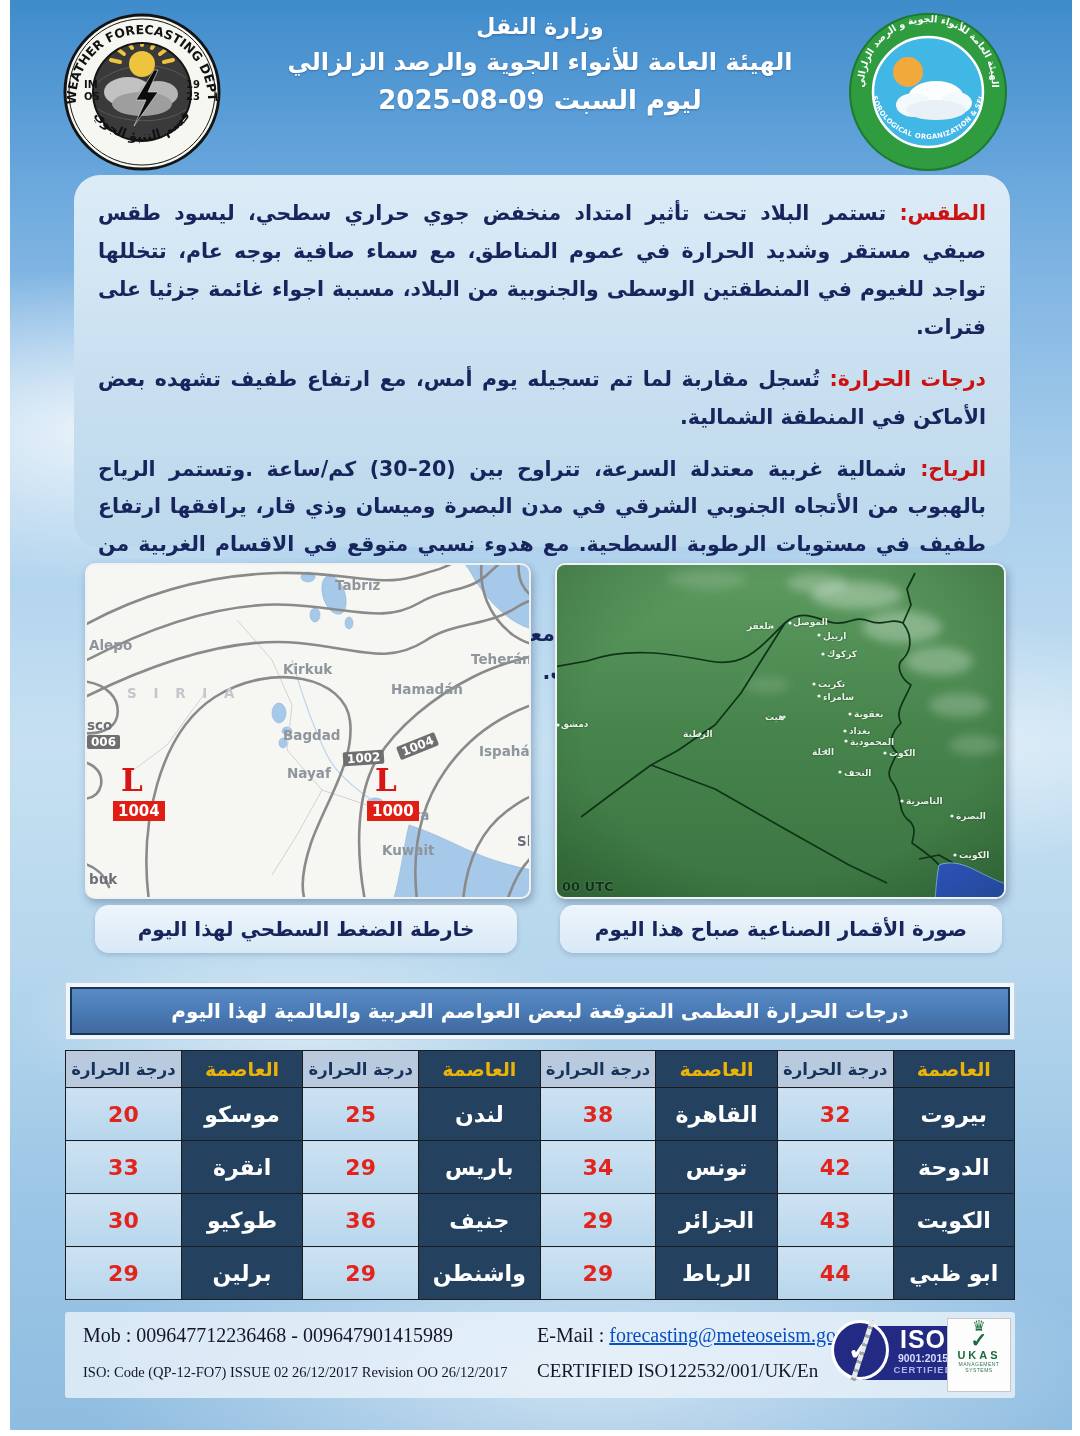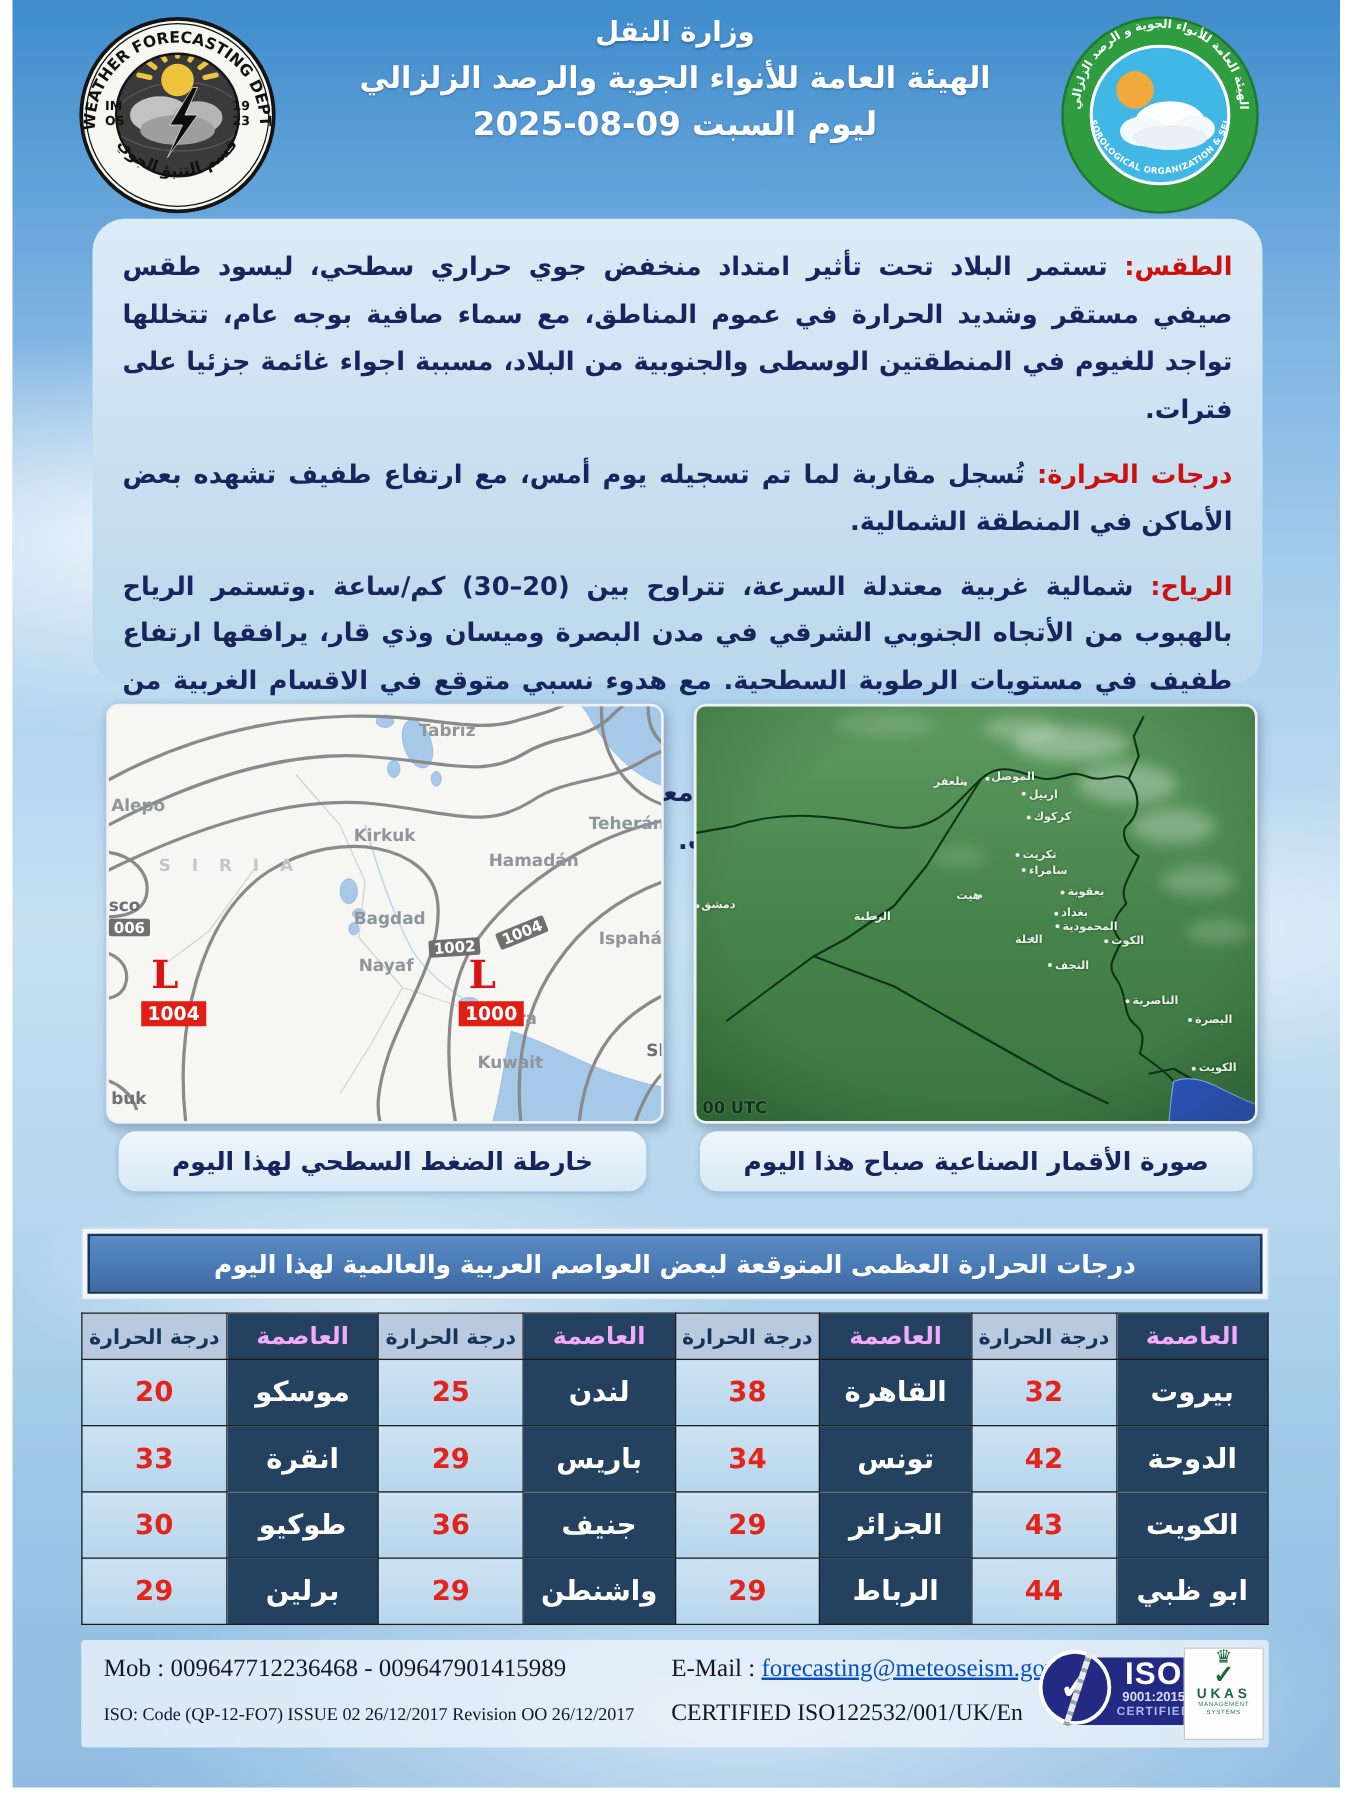--- a/index.html
+++ b/index.html
@@ -49,21 +49,21 @@
   .ttl-outer{position:absolute;left:65px;width:950px;top:982px;height:58px;box-sizing:border-box;
        background:#f0f6fb;border:1px solid #c7d4e2;padding:4px;}
   .ttl-bar{height:100%;box-sizing:border-box;border:2px solid #16365c;
        background:linear-gradient(180deg,#5a8ac2 0%,#4b7db8 45%,#41699f 100%);
        color:#fff;font-weight:700;font-size:20px;text-align:center;line-height:44px;direction:rtl;}
   
   table.temps{position:absolute;left:65px;top:1050px;width:950px;border-collapse:collapse;direction:rtl;
        table-layout:fixed;}
   table.temps td,table.temps th{border:1.6px solid #1c1c1c;text-align:center;vertical-align:middle;
        overflow:hidden;}
-  th.cap-h{background:#24415f;color:#f0abfc;font-size:19px;font-weight:700;height:34px;}
+  th.cap-h{background:#24415f;color:#eab308;font-size:19px;font-weight:700;height:34px;}
   th.tmp-h{background:#b9cadf;color:#16335a;font-size:16.5px;font-weight:700;}
   td.cap-c{background:#24415f;color:#fff;font-weight:700;font-size:22px;height:50px;}
   td.tmp-c{background:linear-gradient(180deg,#cde2f2 0%,#b7d6ec 100%);color:#e3241d;font-weight:700;font-size:22px;}
   
   .foot{position:absolute;left:65px;width:950px;top:1312px;height:86px;
         background:rgba(236,244,250,.78);border-radius:3px;font-family:"Liberation Serif",serif;color:#14142a;}
   .foot .mob{position:absolute;left:18px;top:12px;font-size:20px;}
   .foot .isoc{position:absolute;left:18px;top:52px;font-size:14.5px;}
   .foot .mail{position:absolute;left:472px;top:12px;font-size:20px;}
   .foot .mail a{color:#0a4fc2;text-decoration:underline;}

